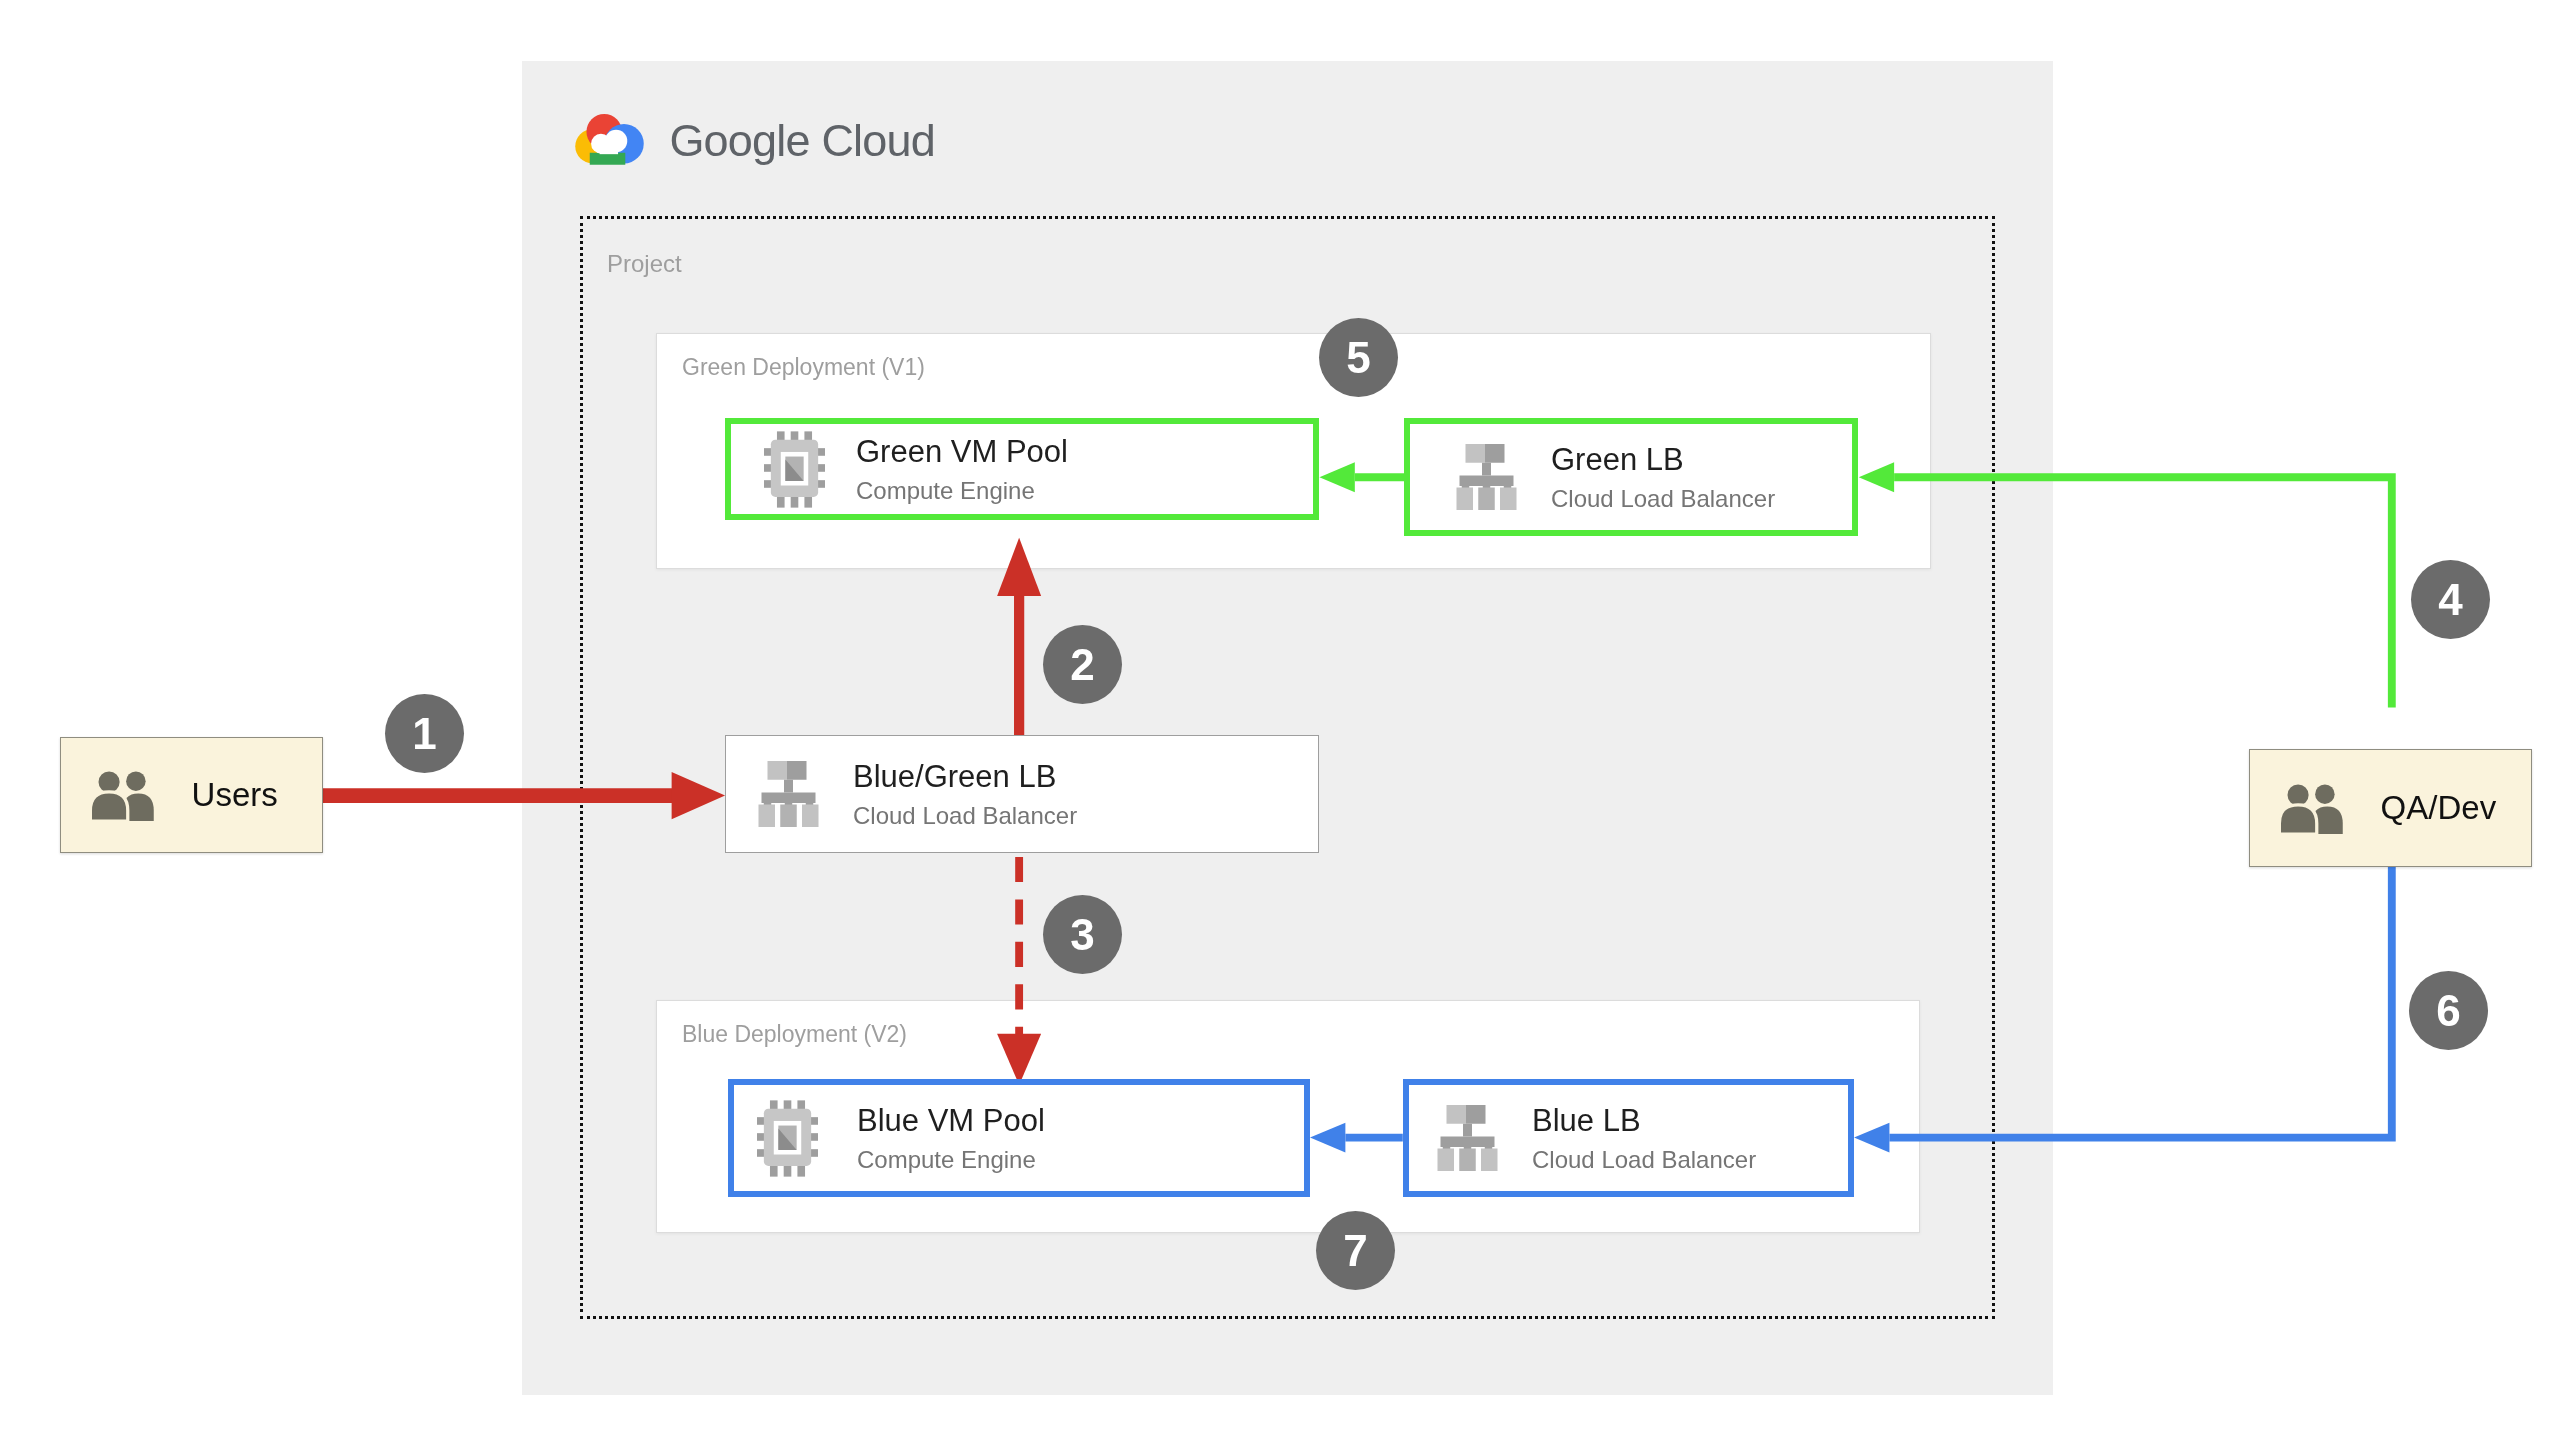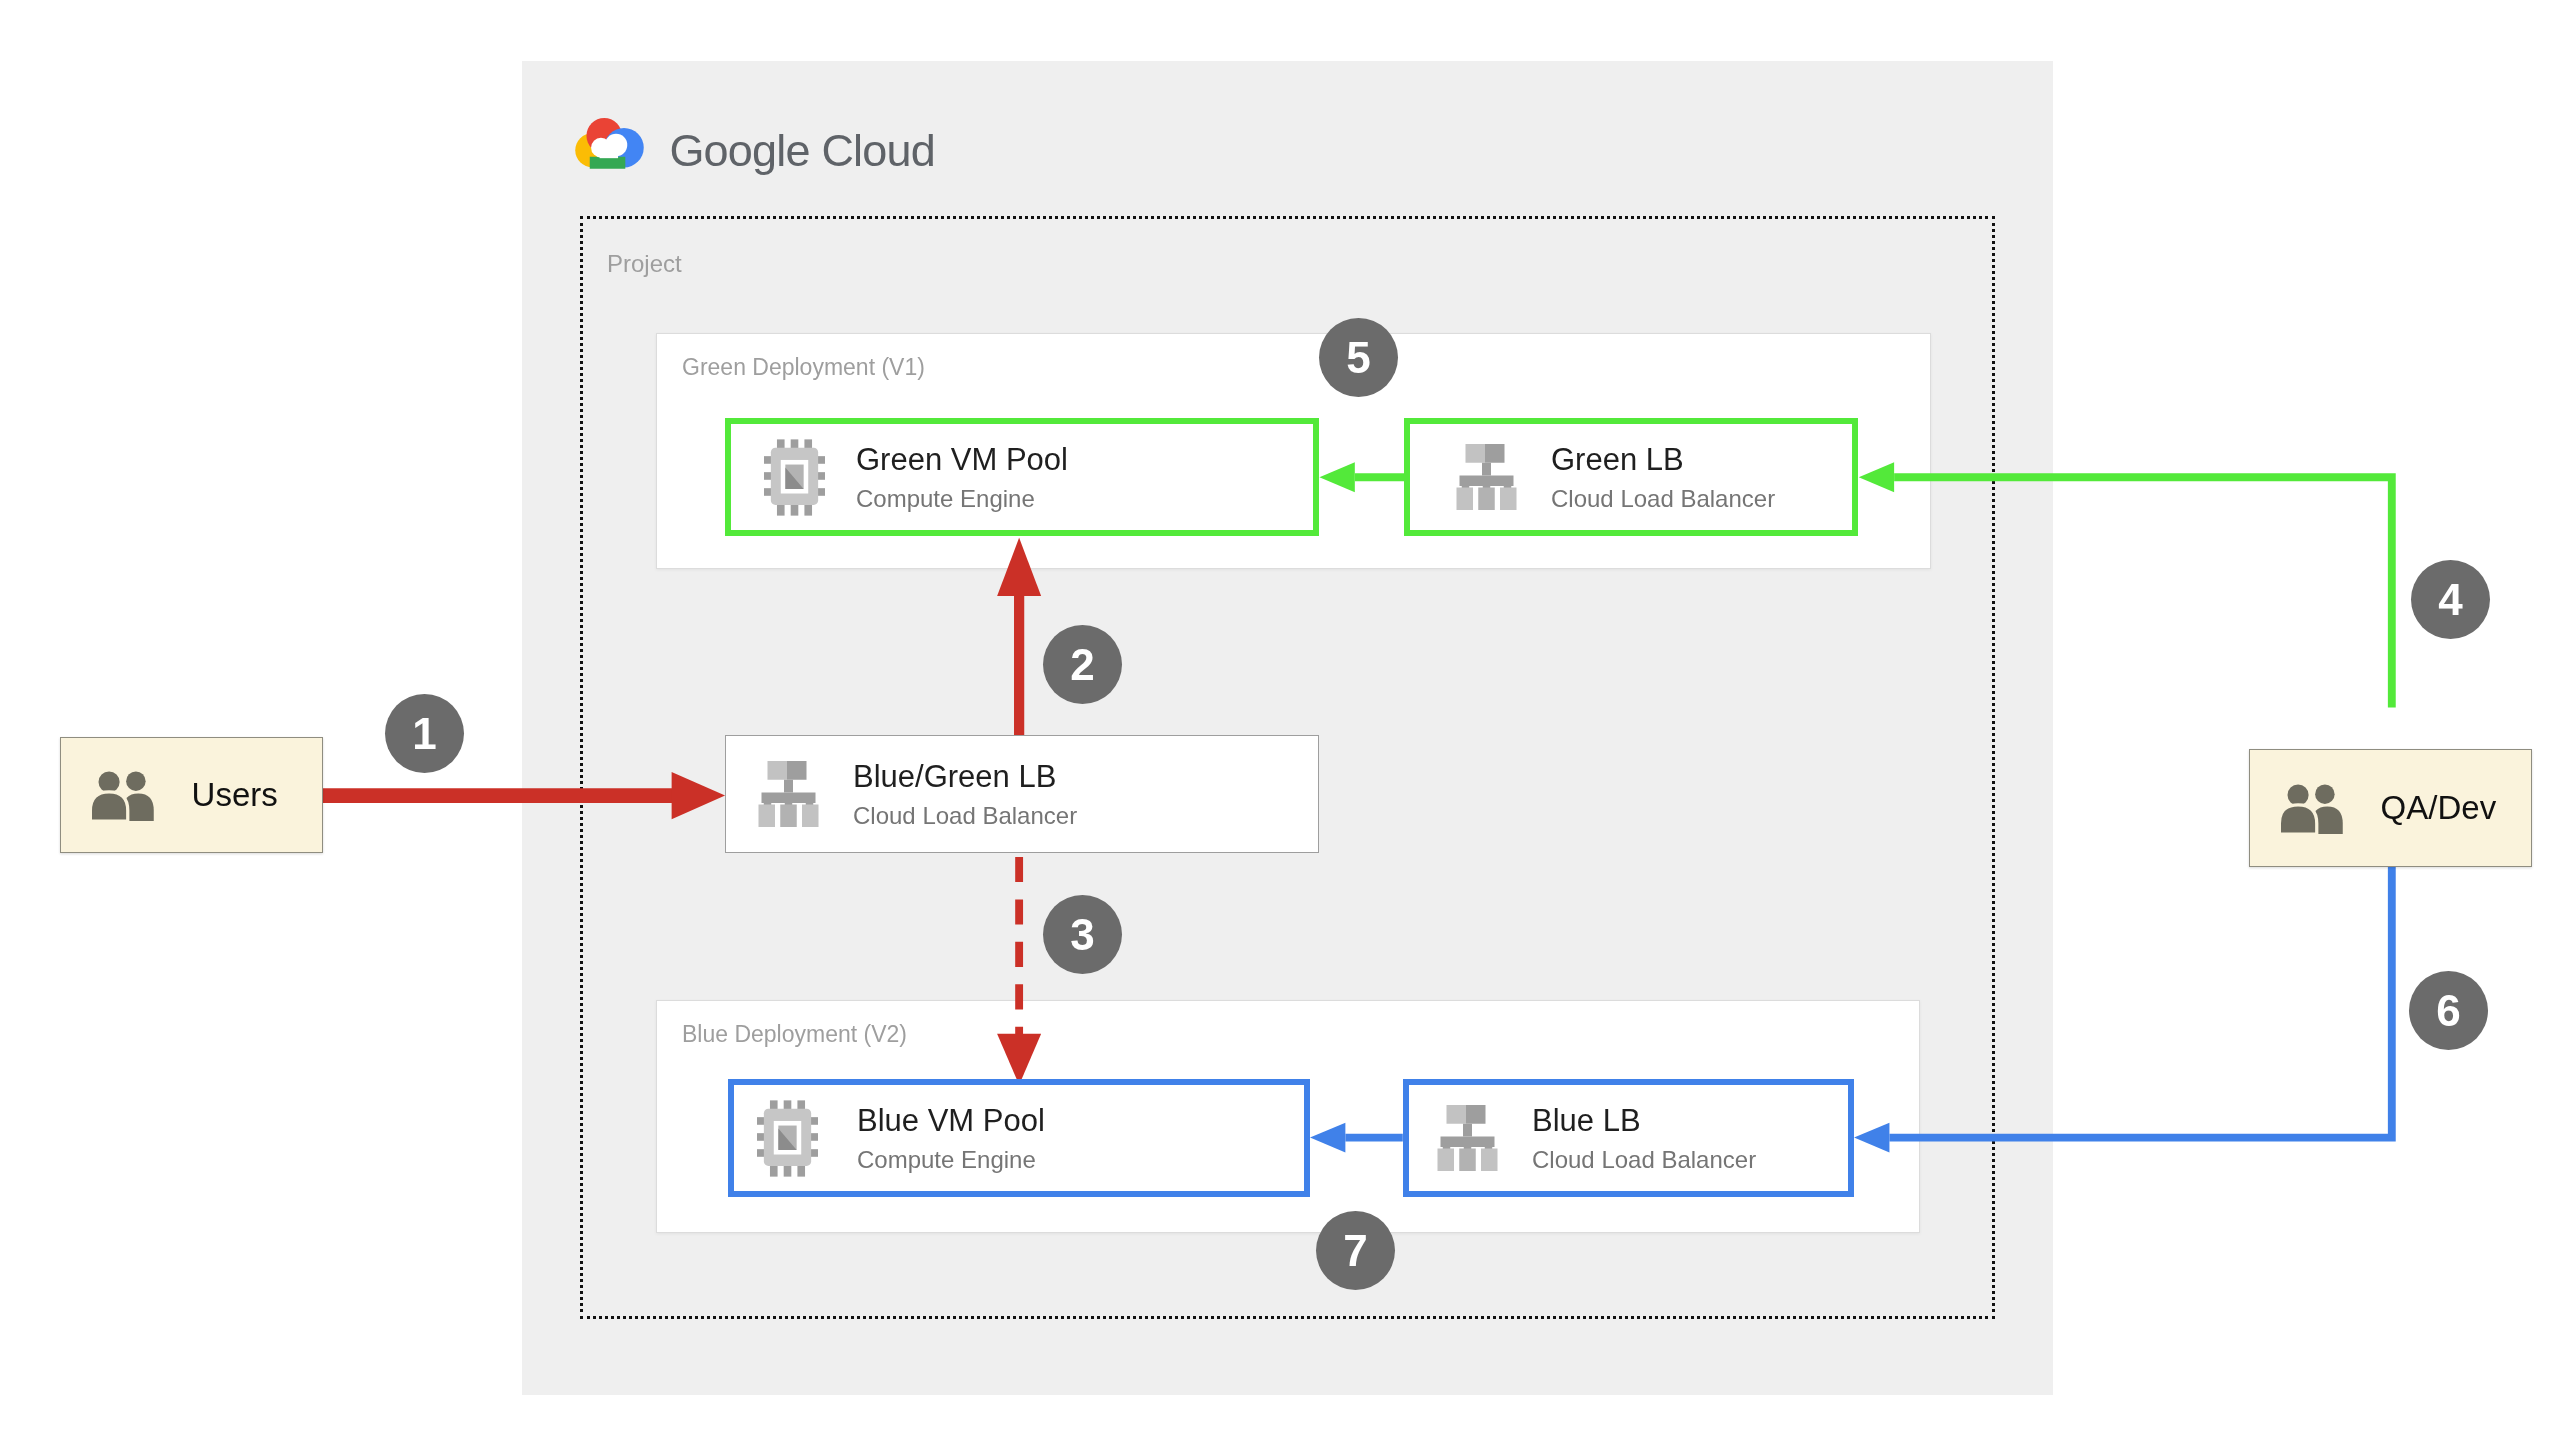--- a/index.html
+++ b/index.html
@@ -1,41 +1,41 @@
 <!DOCTYPE html>
 <html style="font-size:12.6px"><head>
 <meta charset="utf-8">
 <style>
   html,body{margin:0;padding:0;background:#ffffff;width:2576px;height:1434px;
     font-family:"Liberation Sans", sans-serif; overflow:hidden; position:relative;}
   .abs{position:absolute;}
   
   #panel{left:522px;top:61px;width:1531px;height:1334px;background:#efefef;}
   
-  #logo{left:570px;top:105px;height:72px;display:flex;align-items:flex-end;gap:20.4px;}
+  #logo{left:570px;top:105px;height:72px;display:flex;align-items:center;gap:20.4px;}
   #logo-text{font-size:45px;color:#5f6368;letter-spacing:-0.8px;}
   #logo-text b{font-weight:500;}
   
   #project{left:580px;top:216px;width:1415px;height:1103px;border:3.1px dotted #111;box-sizing:border-box;}
   #project-label{left:607px;top:250px;font-size:24px;color:#9e9e9e;}
   
   .group{background:#fff;border:1.6px solid #dcdcdc;box-sizing:border-box;box-shadow:0 0.8px 3.1px rgba(0,0,0,.06);}
   #group-green{left:656px;top:333px;width:1275px;height:236px;}
   #group-blue{left:656px;top:1000px;width:1264px;height:233px;}
   .group-label{position:absolute;left:25px;top:20.4px;font-size:23px;color:#9e9e9e;white-space:nowrap;}
   
   .node{background:#fff;box-sizing:border-box;display:flex;align-items:center;}
   .node .txt{display:flex;flex-direction:column;justify-content:center;}
   .node .title{font-size:31px;font-weight:500;color:#1f1f1f;line-height:1.15;margin-bottom:7.9px;white-space:nowrap;}
   .node .subtitle{font-size:24px;color:#757575;line-height:1.1;white-space:nowrap;}
   .node .icon{flex:0 0 auto;}
   .green-border{border:6.3px solid #53e93a;}
   .blue-border{border:6.3px solid #4081e9;}
   .gray-border{border:1.6px solid #9e9e9e;}
-  #node-green-vm{left:725px;top:418px;width:594px;height:118px;padding-left:33px;gap:31px;}
+  #node-green-vm{left:725px;top:418px;width:594px;height:102px;padding-left:33px;gap:31px;}
   #node-green-lb{left:1404px;top:418px;width:454px;height:118px;padding-left:45px;gap:33px;}
   #node-bg-lb{left:725px;top:735px;width:594px;height:118px;padding-left:31px;gap:33px;}
   #node-blue-vm{left:728px;top:1079px;width:582px;height:118px;padding-left:23px;gap:39px;}
   #node-blue-lb{left:1403px;top:1079px;width:451px;height:118px;padding-left:27px;gap:33px;}
   
   .actor{background:#faf3dc;border:1.6px solid #8f8d80;box-sizing:border-box;display:flex;align-items:center;
     padding-left:23.6px;gap:28px;box-shadow:0 0.8px 2.4px rgba(0,0,0,.15);}
   .actor .label{font-size:33px;color:#111;}
   #actor-users{left:60px;top:737px;width:263px;height:116px;}
   #actor-qadev{left:2249px;top:708px;width:283px;height:118px;margin-top:41px;}

